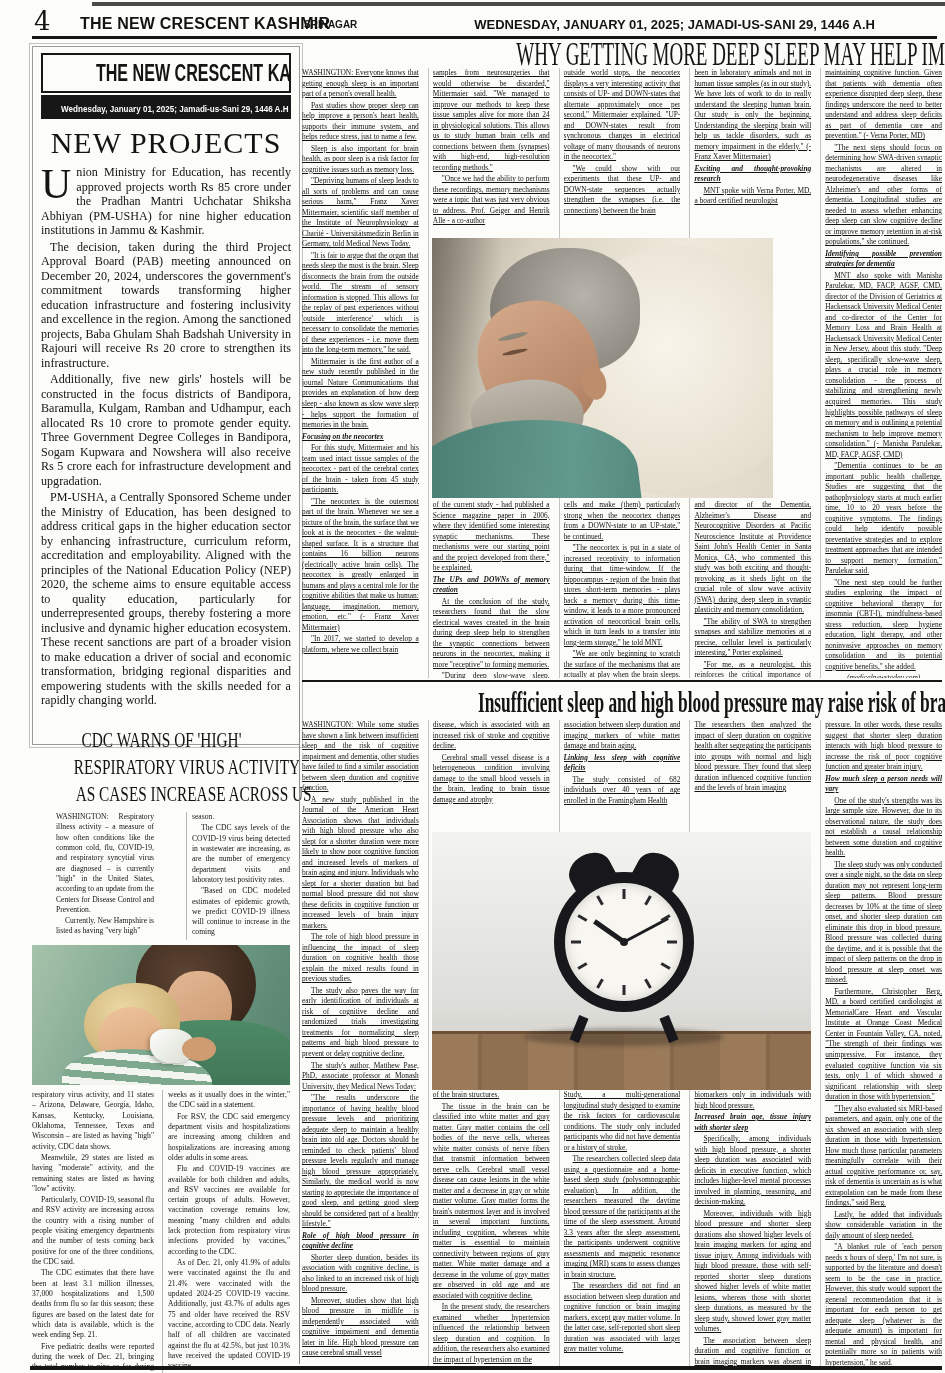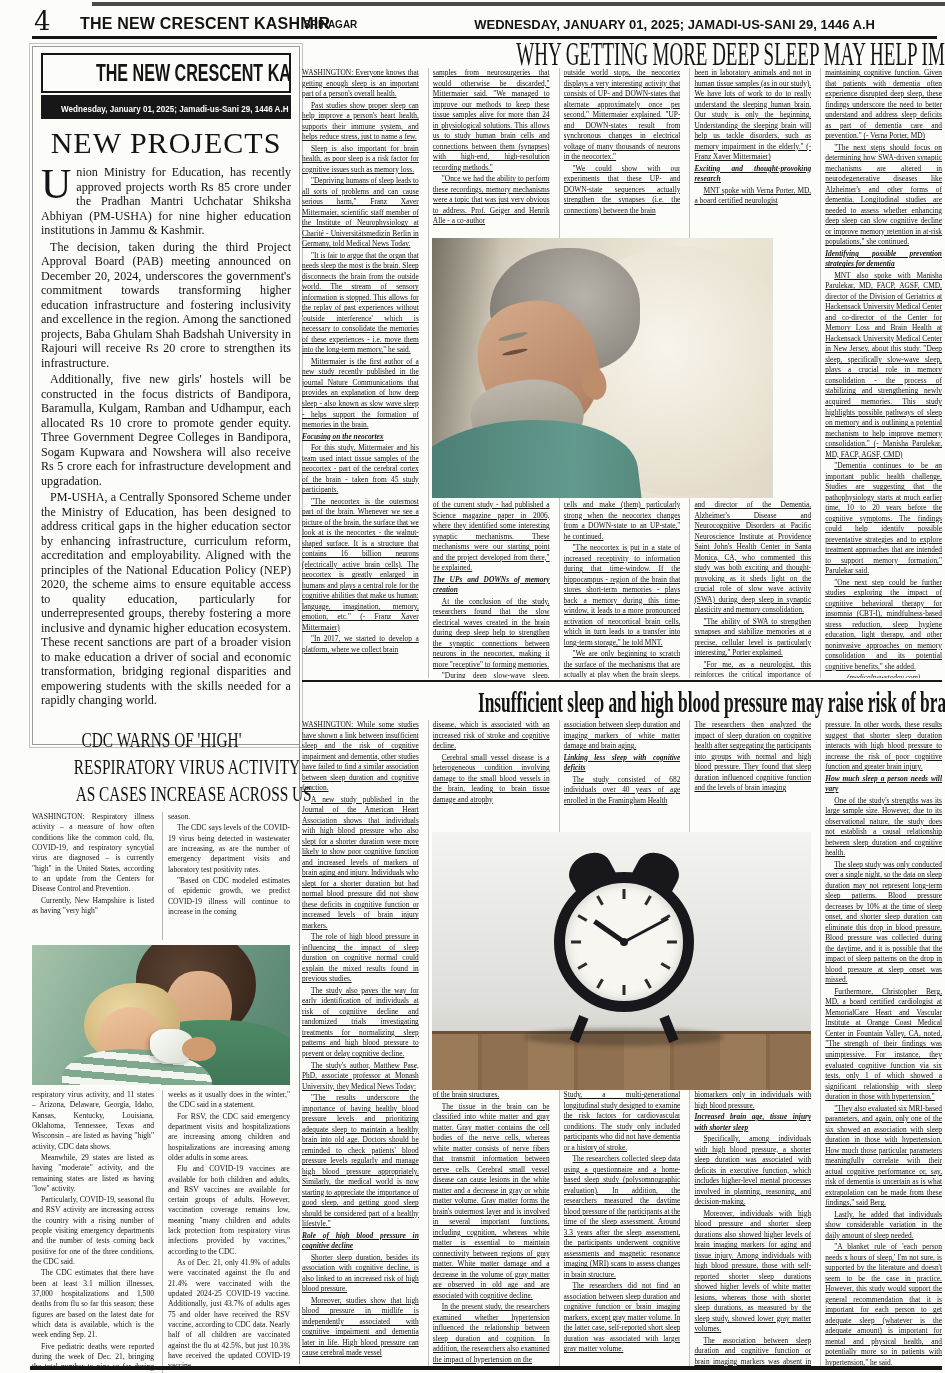--- a/index.html
+++ b/index.html
@@ -35,21 +35,21 @@
   .np-body p{margin-bottom:2px;}
   
   .cdc{position:absolute;left:32px;top:726px;width:258px;height:636px;}
   .cdc-headline{margin:0;text-align:center;font-weight:400;}
   .cdc-headline p{margin:0;display:block;}
   .cdc-headline .ln{display:inline-block;white-space:nowrap;transform:scaleX(.73);transform-origin:50% 50%;
         font-size:21px;line-height:21.5px;}
   .cdc-cols{display:flex;gap:8px;margin-top:5px;}
   .cdc-col{flex:1;overflow:hidden;font-size:7.6px;line-height:1.36;}
   .cdc-col + .cdc-col{border-left:1px solid #b5b5b5;padding-left:5px;}
-  .cdc-top{height:128px;}  .cdc-top .cdc-col{height:128px;}
+  .cdc-top{height:128px;}  .cdc-top .cdc-col{height:128px;margin-left:24px;}
   .cdc-bottom{height:296px;} .cdc-bottom .cdc-col{height:296px;}
   
   .ds{position:absolute;left:302px;top:36px;width:640px;height:644px;}
   .ds h1{margin:0;height:32px;text-align:center;font-weight:400;white-space:nowrap;overflow:visible;}
   .ds h1 .cond{display:inline-block;white-space:nowrap;transform:scaleX(.575);transform-origin:50% 50%;
         font-size:33px;line-height:30px;letter-spacing:0;}
   .cols5{display:flex;gap:9px;}
   .cols5 .col{flex:1;overflow:hidden;}
   .cols5 .col + .col{border-left:1px solid #c2c2c2;padding-left:4px;}
   .ds-cols{height:610px;}
@@ -285,27 +285,27 @@
   </section>
 
   <section class="ba">
     <h1>
       <span class="cond">Insufficient sleep and high blood pressure may raise risk of brain aging</span>
     </h1>
     <div class="cols5 ba-cols">
       <div class="col article-text smalltext">
           <p>WASHINGTON: While some studies have shown a link between insufficient sleep and the risk of cognitive impairment and dementia, other studies have failed to find a similar association between sleep duration and cognitive function.</p>
           <p>A new study published in the Journal of the American Heart Association shows that individuals with high blood pressure who also slept for a shorter duration were more likely to show poor cognitive function and increased levels of markers of brain aging and injury. Individuals who slept for a shorter duration but had normal blood pressure did not show these deficits in cognitive function or increased levels of brain injury markers.</p>
-          <p>The role of high blood pressure in influencing the impact of sleep duration on cognitive normal could explain the mixed results found in previous studies.</p>
+          <p>The role of high blood pressure in influencing the impact of sleep duration on cognitive health those explain the mixed results found in previous studies.</p>
           <p>The study also paves the way for early identification of individuals at risk of cognitive decline and randomized trials investigating treatments for normalizing sleep patterns and high blood pressure to prevent or delay cognitive decline.</p>
           <p>The study's author, Matthew Pase, PhD, associate professor at Monash University, they Medical News Today:</p>
           <p>"The results underscore the importance of having healthy blood pressure levels and prioritizing adequate sleep to maintain a healthy brain into old age. Doctors should be reminded to check patients' blood pressure levels regularly and manage high blood pressure appropriately. Similarly, the medical world is now starting to appreciate the importance of good sleep, and getting good sleep should be considered part of a healthy lifestyle."</p>
           <p class="subhead">Role of high blood pressure in cognitive decline</p>
           <p>Shorter sleep duration, besides its association with cognitive decline, is also linked to an increased risk of high blood pressure.</p>
-          <p>Moreover, studies show that high blood pressure in midlife is independently associated with cognitive impairment and dementia later in life. High blood pressure can cause cerebral made vessel</p>
+          <p>Moreover, studies show that high blood pressure in midlife is independently associated with cognitive impairment and dementia later in life. High blood pressure can cause cerebral small vessel</p>
         </div>
       <div class="col seg">
         <div class="seg-top article-text smalltext">
             <p>disease, which is associated with an increased risk of stroke and cognitive decline.</p>
             <p>Cerebral small vessel disease is a heterogeneous condition involving damage to the small blood vessels in the brain, leading to brain tissue damage and atrophy</p>
           </div>
         <div class="gap"></div>
         <div class="seg-bottom article-text smalltext">
             <p>of the brain structures.</p>
             <p>The tissue in the brain can be classified into white matter and gray matter. Gray matter contains the cell bodies of the nerve cells, whereas white matter consists of nerve fibers that transmit information between nerve cells. Cerebral small vessel disease can cause lesions in the white matter and a decrease in gray or white matter volume. Gray matter forms the brain's outermost layer and is involved in several important functions, including cognition, whereas white matter is essential to maintain connectivity between regions of gray matter. White matter damage and a decrease in the volume of gray matter are observed in old age and are associated with cognitive decline.</p>
@@ -334,21 +334,21 @@
             <p>biomarkers only in individuals with high blood pressure.</p>
             <p class="subhead">Increased brain age, tissue injury with shorter sleep</p>
             <p>Specifically, among individuals with high blood pressure, a shorter sleep duration was associated with deficits in executive function, which includes higher-level mental processes involved in planning, reasoning, and decision-making.</p>
             <p>Moreover, individuals with high blood pressure and shorter sleep durations also showed higher levels of brain imaging markers for aging and tissue injury. Among individuals with high blood pressure, those with self-reported shorter sleep durations showed higher levels of white matter lesions, whereas those with shorter sleep durations, as measured by the sleep study, showed lower gray matter volumes.</p>
             <p>The association between sleep duration and cognitive function or brain imaging markers was absent in individuals with normal blood</p>
           </div>
       </div>
       <div class="col article-text smalltext">
           <p>pressure. In other words, these results suggest that shorter sleep duration interacts with high blood pressure to increase the risk of poor cognitive function and greater brain injury.</p>
           <p class="subhead">How much sleep a person needs will vary</p>
-          <p>One of the study's strengths was its large sample size. However, due to its observational nature, the study does not establish a causal relationship between sleep duration and cognitive health.</p>
+          <p>One of the study's strengths was its large sample size. However, due to its observational nature, the study does not establish a causal relationship between some duration and cognitive health.</p>
           <p>The sleep study was only conducted over a single night, so the data on sleep duration may not represent long-term sleep patterns. Blood pressure decreases by 10% at the time of sleep onset, and shorter sleep duration can eliminate this drop in blood pressure. Blood pressure was collected during the daytime, and it is possible that the impact of sleep patterns on the drop in blood pressure at sleep onset was missed.</p>
           <p>Furthermore, Christopher Berg, MD, a board certified cardiologist at MemorialCare Heart and Vascular Institute at Orange Coast Medical Center in Fountain Valley, CA, noted, "The strength of their findings was unimpressive. For instance, they evaluated cognitive function via six tests, only 1 of which showed a significant relationship with sleep duration in those with hypertension."</p>
           <p>"They also evaluated six MRI-based parameters, and again, only one of the six showed an association with sleep duration in those with hypertension. How much those particular parameters meaningfully correlate with their actual cognitive performance or, say, risk of dementia is uncertain as is what extrapolation can be made from these findings," said Berg.</p>
           <p>Lastly, he added that individuals show considerable variation in the daily amount of sleep needed.</p>
           <p>"A blanket rule of 'each person needs x hours of sleep,' I'm not sure, is supported by the literature and doesn't seem to be the case in practice. However, this study would support the general recommendation that it is important for each person to get adequate sleep (whatever is the adequate amount) is important for mental and physical health, and potentially more so in patients with hypertension," he said.</p>
         </div>
     </div>
     <div class="photo clock-photo">
       <div class="ck-wood"></div>
       <div class="ck-shadow"></div>

